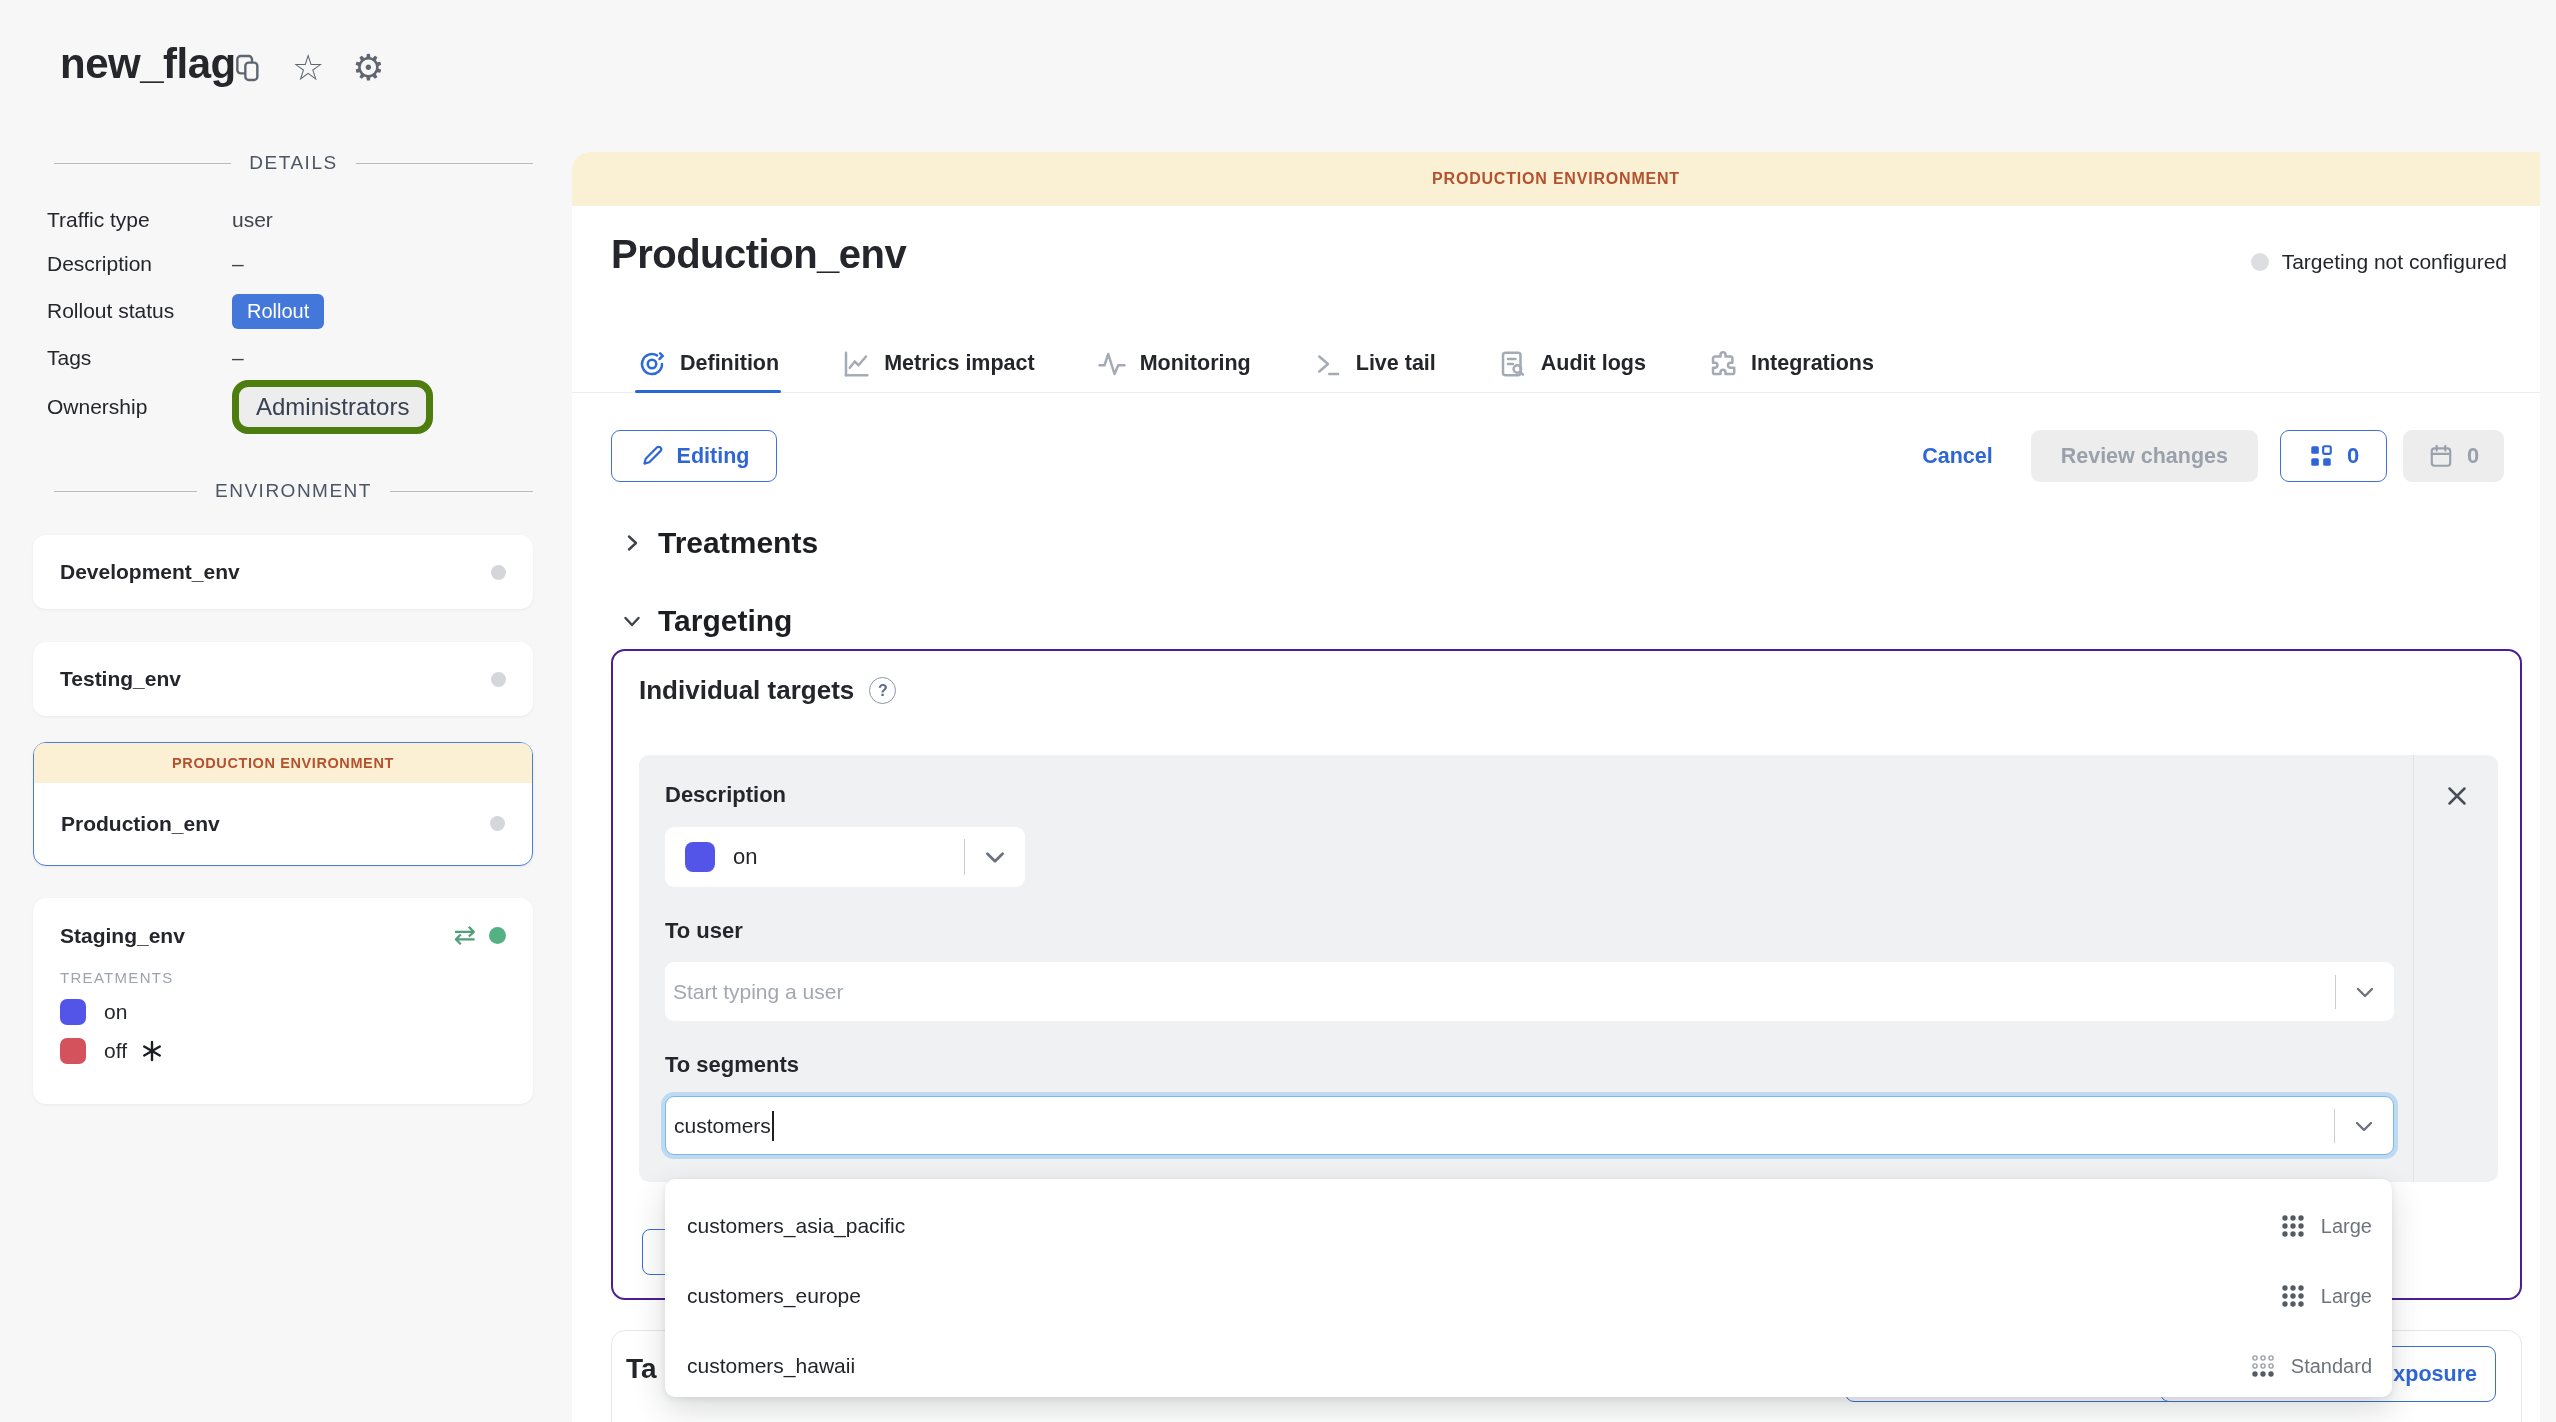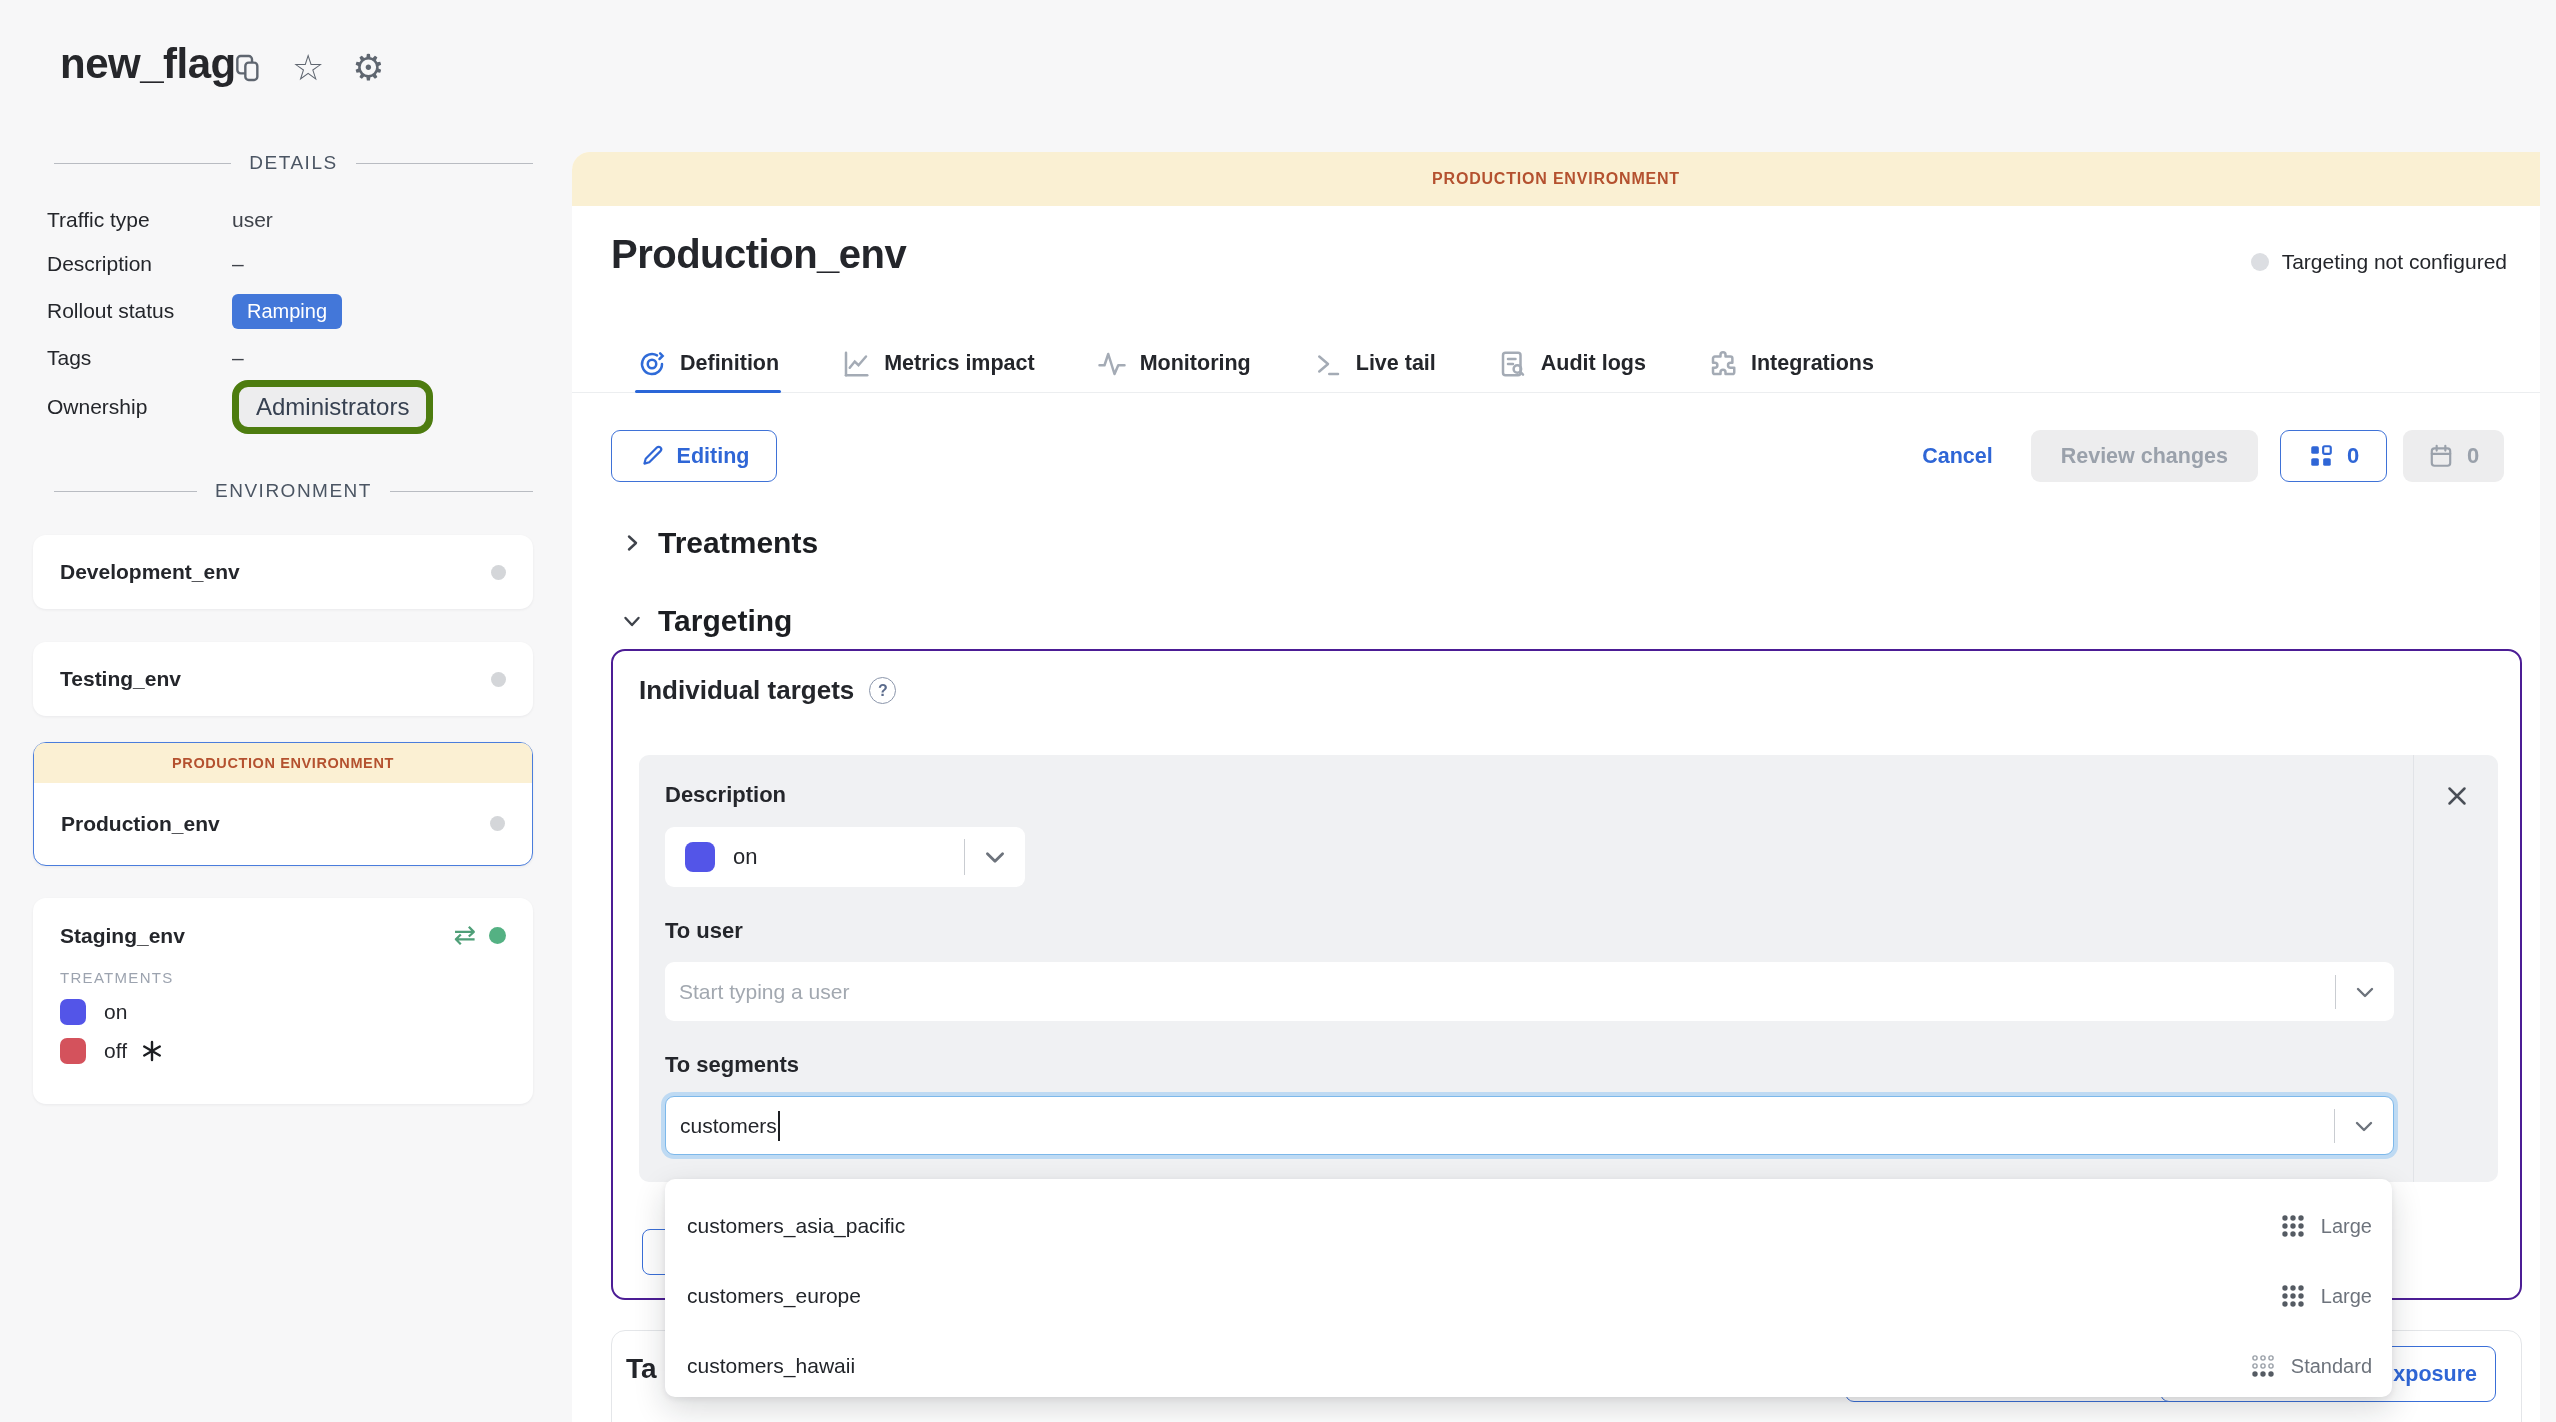--- a/index.html
+++ b/index.html
@@ -90,21 +90,21 @@
   .field-label { position:absolute; left:26px; font-size:22px; font-weight:bold; color:#24262b; }
   .desc-label { top:27px; }
   .touser-label { top:163px; }
   .toseg-label { top:297px; }
   .select-box { position:absolute; left:26px; top:72px; width:360px; height:60px; background:#fff; border-radius:9px;
                 display:flex; align-items:center; padding:0 0 0 20px; }
   .sel-sq { width:30px; height:30px; background:#5355e8; border-radius:8px; }
   .sel-text { font-size:22px; margin-left:18px; flex:1; }
   .sel-div { width:1px; height:36px; background:#c9ccd1; }
   .sel-chev { width:60px; display:flex; align-items:center; justify-content:center; color:#6d737c; }
-  .big-input { position:absolute; left:26px; width:1729px; height:59px; background:#fff; border-radius:9px; display:flex; align-items:center; padding-left:14px;justify-content:flex-end; }
+  .big-input { position:absolute; left:26px; width:1729px; height:59px; background:#fff; border-radius:9px; display:flex; align-items:center; padding-left:8px;justify-content:flex-end; }
   .input-user { top:207px; }
   .input-seg { top:341px; border:1px solid #7db8ea; box-shadow:0 0 0 4px rgba(128,190,245,.45); }
   .placeholder { color:#a2a8b0; font-size:21px; flex:1; }
   .input-value { color:#24262b; font-size:21px; flex:1; display:flex; align-items:center; }
   .caret { width:2px; height:30px; background:#1c1e22; margin-left:1px; }
   .inp-div { width:1px; height:34px; background:#c9ccd1; }
   .inp-chev { width:58px; display:flex; align-items:center; justify-content:center; color:#6d737c; }
 
   .add-btn-fragment { position:absolute; left:29px; top:578px; width:340px; height:46px; border:1.5px solid #3a6fd8; border-radius:8px; background:#fff; z-index:5; }
 
@@ -147,21 +147,21 @@
     <div class="detail-row">
       <span class="lbl">Traffic type</span>
       <span class="val">user</span>
     </div>
     <div class="detail-row">
       <span class="lbl">Description</span>
       <span class="val">–</span>
     </div>
     <div class="detail-row" style="min-height:50px;">
       <span class="lbl">Rollout status</span>
-      <span class="badge-ramping">Ramping</span>
+      <span class="badge-ramping">Rollout</span>
     </div>
     <div class="detail-row">
       <span class="lbl">Tags</span>
       <span class="val">–</span>
     </div>
     <div class="detail-row">
       <span class="lbl">Ownership</span>
       <span class="chip">Administrators</span>
     </div>
   </div>

